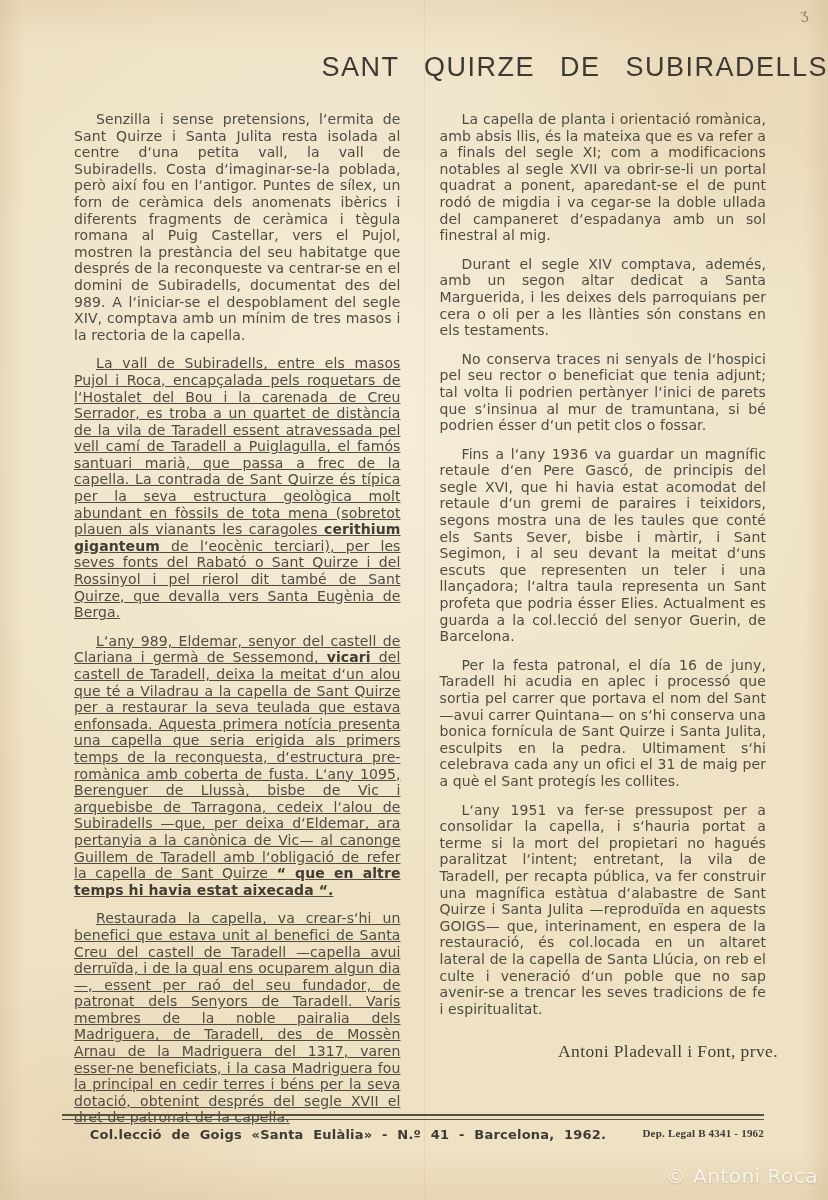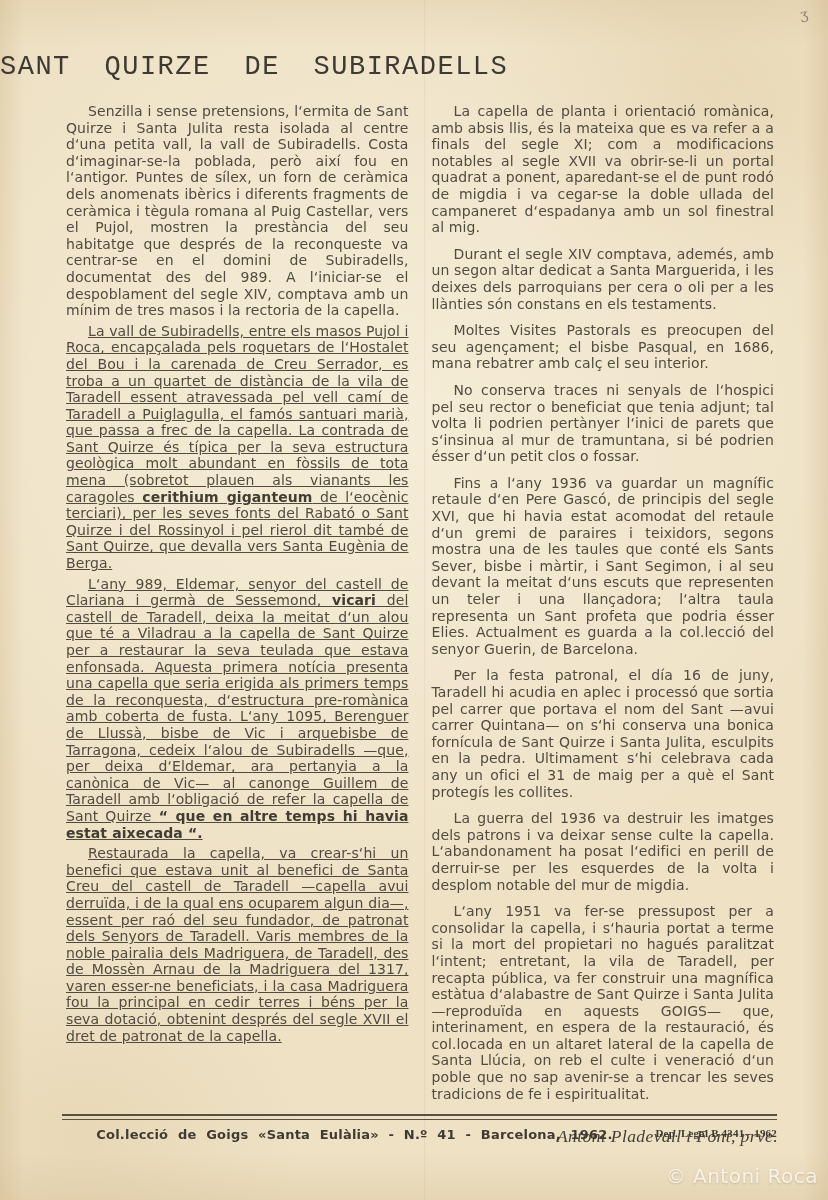--- a/index.html
+++ b/index.html
@@ -26,59 +26,58 @@
   }
   .pencil-mark{
     position:absolute;top:6px;right:20px;
     font-size:14px;color:#8b8374;
     transform:rotate(-8deg);
     font-family:"DejaVu Serif",serif;
   }
   .title{
     position:absolute;top:52px;left:0;right:0;
     margin:0;
-    text-align:left;
-    font-family:Liberation Mono, monospace;
+    text-align:right;
+    font-family:Liberation Sans, sans-serif;
     font-weight:normal;
     font-size:27px;
     letter-spacing:1.5px;
     word-spacing:16px;
     color:#3e3a33;
   }
   .columns{
     position:absolute;top:99px;left:62px;right:50px;
     display:flex;gap:15px;
   }
   .col{
     flex:1 1 0;
     text-align:justify;
     font-size:14px;
     line-height:16.6px;
     letter-spacing:0.1px;
   }
   .col p{
-    margin:4px;
+    margin:12px;
     text-indent:22px;
   }
   .col-left p + p{margin-top:4px;text-decoration:underline;}
   .col-right p + p{margin-top:10px;}
   .b{font-weight:bold;color:#423d33;}
   .signature{
     margin-top:26px;
     text-align:right;
     text-indent:0;
     font-family:"Liberation Serif","DejaVu Serif",serif;
-    font-style:italic;
     font-size:17.5px;
     letter-spacing:0.4px;
     color:#45403６;
     color:#454036;
   }
   .footer-area{
-    position:absolute;left:62px;right:51px;top:1114px;
+    position:absolute;left:62px;right:64px;top:1114px;
   }
   .rule{
     height:3px;
     border-top:2px solid #57513f;
     border-bottom:1px solid #57513f;
   }
   .footer-line{
     position:relative;
     margin-top:7px;
     height:18px;
@@ -124,25 +123,23 @@
         <p><span>Senzilla i sense pretensions, l‘ermita de Sant Quirze i Santa Julita resta isolada al centre d‘una petita vall, la vall de Subiradells. Costa d‘imaginar-se-la poblada, però així fou en l‘antigor. Puntes de sílex, un forn de ceràmica dels anomenats ibèrics i diferents fragments de ceràmica i tègula romana al Puig Castellar, vers el Pujol, mostren la prestància del seu habitatge que després de la reconqueste va centrar-se en el domini de Subiradells, documentat des del 989. A l‘iniciar-se el despoblament del segle XIV, comptava amb un mínim de tres masos i la rectoria de la capella.</span></p>
         <p><span>La vall de Subiradells, entre els masos Pujol i Roca, encapçalada pels roquetars de l‘Hostalet del Bou i la carenada de Creu Serrador, es troba a un quartet de distància de la vila de Taradell essent atravessada pel vell camí de Taradell a Puiglagulla, el famós santuari marià, que passa a frec de la capella. La contrada de Sant Quirze és típica per la seva estructura geològica molt abundant en fòssils de tota mena (sobretot plauen als vianants les caragoles </span><span class="b">cerithium giganteum</span><span> de l‘eocènic terciari), per les seves fonts del Rabató o Sant Quirze i del Rossinyol i pel rierol dit també de Sant Quirze, que devalla vers Santa Eugènia de Berga.</span></p>
         <p><span>L‘any 989, Eldemar, senyor del castell de Clariana i germà de Sessemond, </span><span class="b">vicari</span><span> del castell de Taradell, deixa la meitat d‘un alou que té a Viladrau a la capella de Sant Quirze per a restaurar la seva teulada que estava enfonsada. Aquesta primera notícia presenta una capella que seria erigida als primers temps de la reconquesta, d‘estructura pre-romànica amb coberta de fusta. L‘any 1095, Berenguer de Llussà, bisbe de Vic i arquebisbe de Tarragona, cedeix l‘alou de Subiradells —que, per deixa d‘Eldemar, ara pertanyia a la canònica de Vic— al canonge Guillem de Taradell amb l‘obligació de refer la capella de Sant Quirze </span><span class="b">“ que en altre temps hi havia estat aixecada “.</span></p>
         <p><span>Restaurada la capella, va crear-s‘hi un benefici que estava unit al benefici de Santa Creu del castell de Taradell —capella avui derruïda, i de la qual ens ocuparem algun dia—, essent per raó del seu fundador, de patronat dels Senyors de Taradell. Varis membres de la noble pairalia dels Madriguera, de Taradell, des de Mossèn Arnau de la Madriguera del 1317, varen esser-ne beneficiats, i la casa Madriguera fou la principal en cedir terres i béns per la seva dotació, obtenint després del segle XVII el dret de patronat de la capella.</span></p>
       </div>
 
     <div class="col col-right">
       <div>
           <p><span>La capella de planta i orientació romànica, amb absis llis, és la mateixa que es va refer a a finals del segle XI; com a modificacions notables al segle XVII va obrir-se-li un portal quadrat a ponent, aparedant-se el de punt rodó de migdia i va cegar-se la doble ullada del campaneret d‘espadanya amb un sol finestral al mig.</span></p>
           <p><span>Durant el segle XIV comptava, ademés, amb un segon altar dedicat a Santa Marguerida, i les deixes dels parroquians per cera o oli per a les llànties són constans en els testaments.</span></p>
-          <p><span>Moltes Visites Pastorals es preocupen del seu agençament; el bisbe Pasqual, en 1686, mana rebatrer amb calç el seu interior.</span></p>
           <p><span>No conserva traces ni senyals de l‘hospici pel seu rector o beneficiat que tenia adjunt; tal volta li podrien pertànyer l‘inici de parets que s‘insinua al mur de tramuntana, si bé podrien ésser d‘un petit clos o fossar.</span></p>
           <p><span>Fins a l‘any 1936 va guardar un magnífic retaule d‘en Pere Gascó, de principis del segle XVI, que hi havia estat acomodat del retaule d‘un gremi de paraires i teixidors, segons mostra una de les taules que conté els Sants Sever, bisbe i màrtir, i Sant Segimon, i al seu devant la meitat d‘uns escuts que representen un teler i una llançadora; l‘altra taula representa un Sant profeta que podria ésser Elies. Actualment es guarda a la col.lecció del senyor Guerin, de Barcelona.</span></p>
           <p><span>Per la festa patronal, el día 16 de juny, Taradell hi acudia en aplec i processó que sortia pel carrer que portava el nom del Sant —avui carrer Quintana— on s‘hi conserva una bonica fornícula de Sant Quirze i Santa Julita, esculpits en la pedra. Ultimament s‘hi celebrava cada any un ofici el 31 de maig per a què el Sant protegís les collites.</span></p>
-          <p><span>La guerra del 1936 va destruir les imatges dels patrons i va deixar sense culte la capella. L‘abandonament ha posat l‘edifici en perill de derruir-se per les esquerdes de la volta i desplom notable del mur de migdia.</span></p>
           <p><span>L‘any 1951 va fer-se pressupost per a consolidar la capella, i s‘hauria portat a terme si la mort del propietari no hagués paralitzat l‘intent; entretant, la vila de Taradell, per recapta pública, va fer construir una magnífica estàtua d‘alabastre de Sant Quirze i Santa Julita —reproduïda en aquests GOIGS— que, interinament, en espera de la restauració, és col.locada en un altaret lateral de la capella de Santa Llúcia, on reb el culte i veneració d‘un poble que no sap avenir-se a trencar les seves tradicions de fe i espiritualitat.</span></p>
         </div>
       <div class="signature">Antoni Pladevall i Font, prve.</div>
     </div>
   </div>
 
   <div class="footer-area">
     <div class="rule"></div>
     <div class="footer-line">
       <div class="imprint">Col.lecció de Goigs «Santa Eulàlia» - N.º 41 - Barcelona, 1962.</div>

